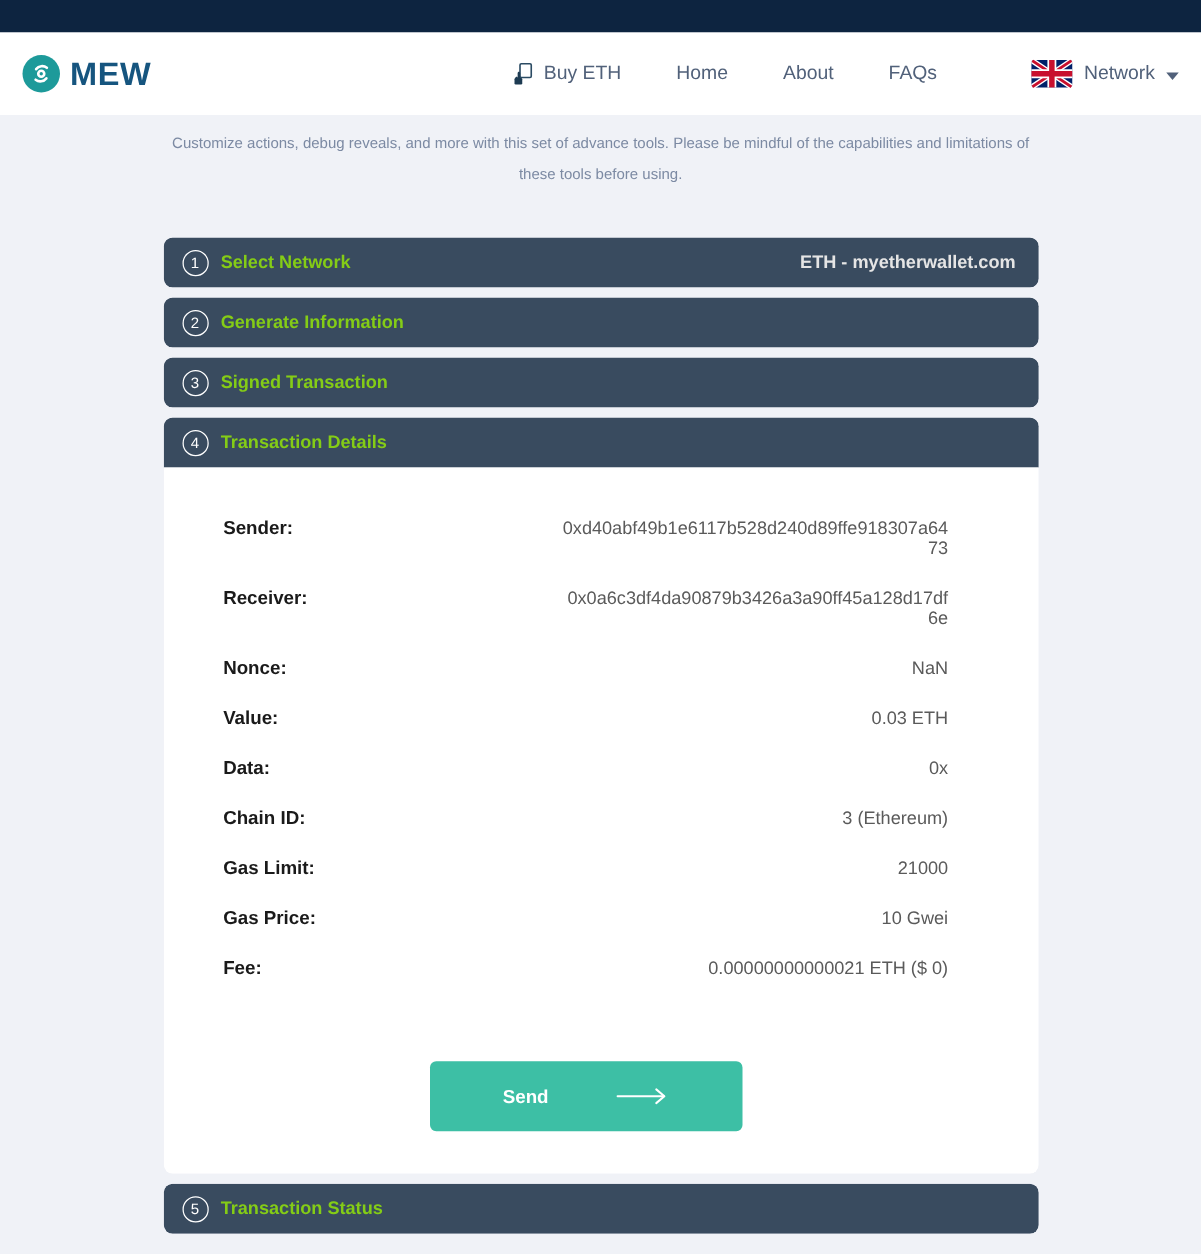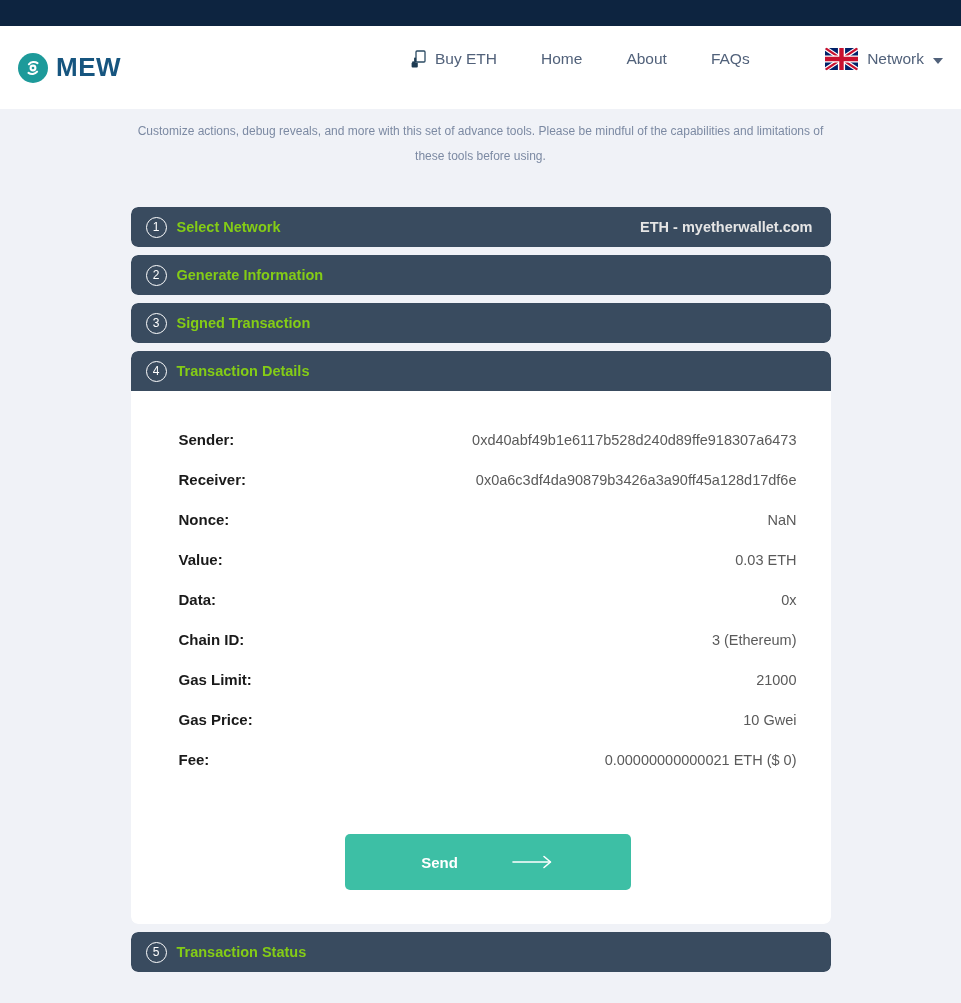--- a/index.html
+++ b/index.html
@@ -14,21 +14,21 @@
 
   
   .top-strip {
     height: 26px;
     background: #0d2440;
     width: 100%;
   }
 
   
   .header {
-    height: 83px;
+    height: 66px;
     background: #ffffff;
     display: flex;
     align-items: center;
     padding: 0 18px 0 18px;
     position: relative;
   }
   .logo {
     display: flex;
     align-items: center;
     gap: 8px;
@@ -154,21 +154,21 @@
   .step-right {
     margin-left: auto;
     color: #e5e5e5;
     font-size: 14.5px;
     font-weight: bold;
   }
 
   .step-body {
     background: #ffffff;
     border-radius: 0 0 7px 7px;
-    padding: 40px 34px 34px 48px;
+    padding: 40px 72px 34px 48px;
   }
 
   .detail-row {
     display: flex;
     align-items: baseline;
     margin-bottom: 23px;
   }
   .detail-row:last-of-type { margin-bottom: 0; }
   .detail-label {
     font-size: 15px;
@@ -184,21 +184,21 @@
     text-align: right;
     word-break: break-all;
   }
 
   .send-wrap {
     display: flex;
     justify-content: center;
     padding-top: 43px;
   }
   .send-btn {
-    width: 286px;
+    width: 250px;
     height: 56px;
     background: #3dbfa5;
     border: none;
     border-radius: 5px;
     color: #ffffff;
     font-size: 15px;
     font-weight: bold;
     font-family: "Liberation Sans", sans-serif;
     display: flex;
     align-items: center;

